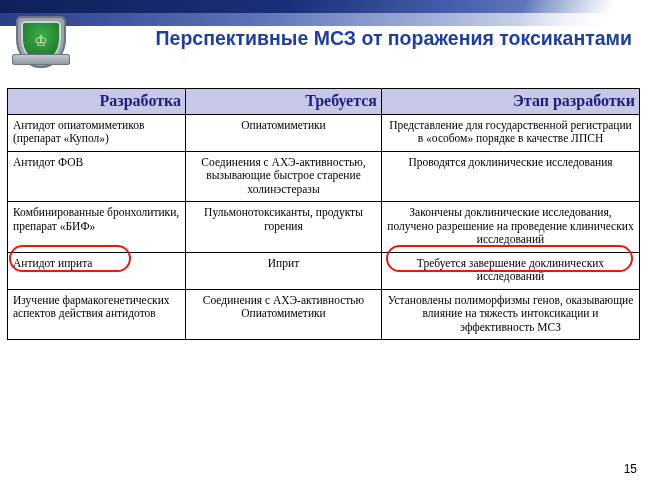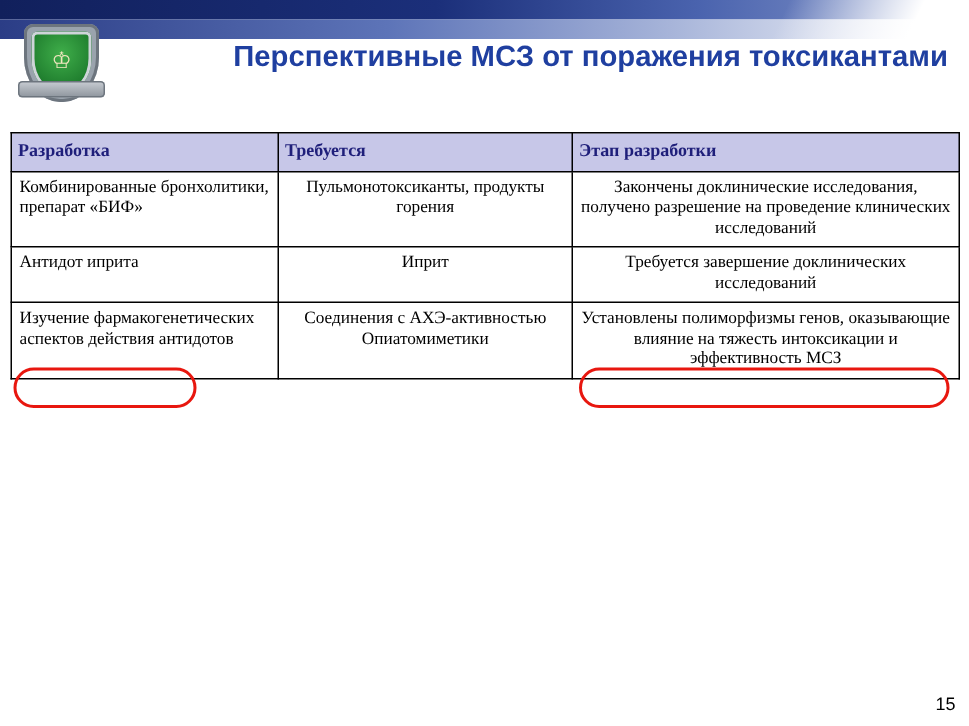--- a/index.html
+++ b/index.html
@@ -113,22 +113,22 @@
     border: 1px solid #000000;
     vertical-align: top;
     font-size: 11.5px;
     line-height: 13.5px;
     padding: 4px 5px 5px 5px;
   }
   table.main th {
     background: #c7c7e8;
     color: #1f1f7a;
     font-weight: bold;
-    text-align: left;
-    font-size: 12px;
+    text-align: right;
+    font-size: 16px;
     padding: 5px 4px 6px 4px;
   }
   td.c1 { text-align: left; }
   td.c2, td.c3 { text-align: center; }
   col.col1 { width: 178px; }
   col.col2 { width: 196px; }
   col.col3 { width: 258px; }
 
   
   .oval {
@@ -190,20 +190,30 @@
     </colgroup>
     <thead>
       <tr>
         <th>Разработка</th>
         <th>Требуется</th>
         <th>Этап разработки</th>
       </tr>
     </thead>
     <tbody>
       <tr>
+        <td class="c1">Антидот опиатомиметиков (препарат «Купол»)</td>
+        <td class="c2">Опиатомиметики</td>
+        <td class="c3">Представление для государственной регистрации в «особом» порядке в качестве ЛПСН</td>
+      </tr>
+      <tr>
+        <td class="c1">Антидот ФОВ</td>
+        <td class="c2">Соединения с АХЭ-активностью, вызывающие быстрое старение холинэстеразы</td>
+        <td class="c3">Проводятся доклинические исследования</td>
+      </tr>
+      <tr>
         <td class="c1">Комбинированные бронхолитики, препарат «БИФ»</td>
         <td class="c2">Пульмонотоксиканты, продукты горения</td>
         <td class="c3">Закончены доклинические исследования, получено разрешение на проведение клинических исследований</td>
       </tr>
       <tr>
         <td class="c1">Антидот иприта</td>
         <td class="c2">Иприт</td>
         <td class="c3">Требуется завершение доклинических исследований</td>
       </tr>
       <tr>

